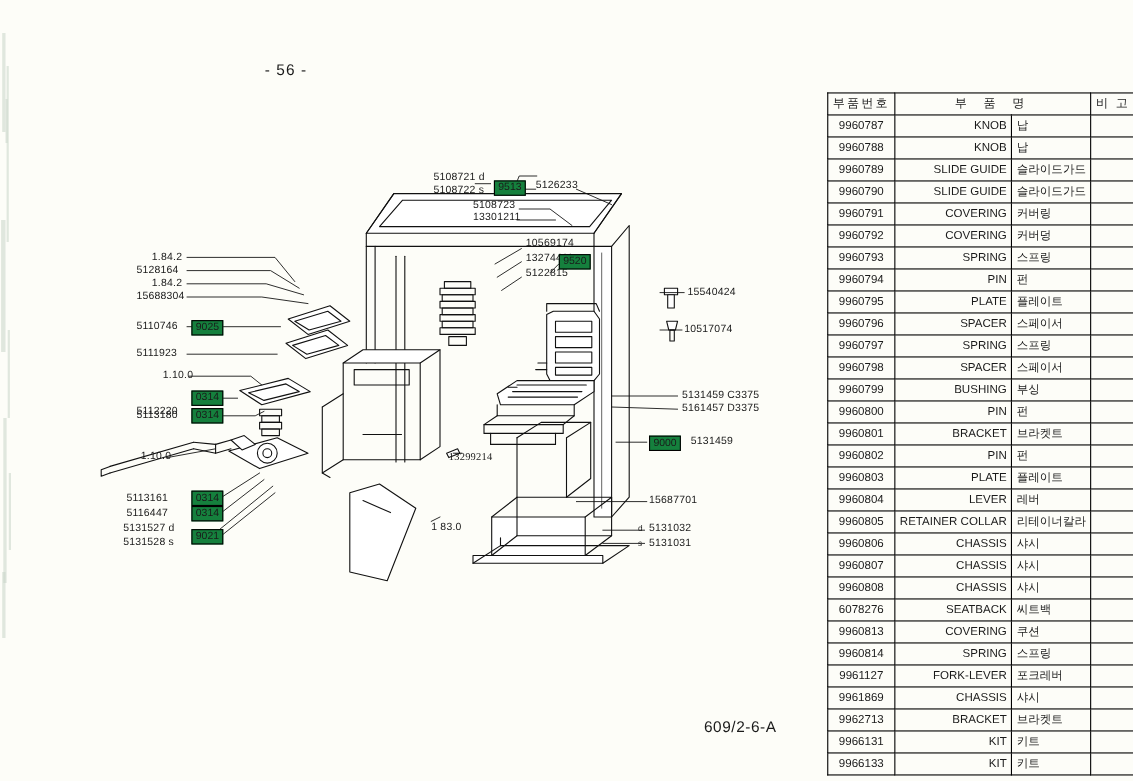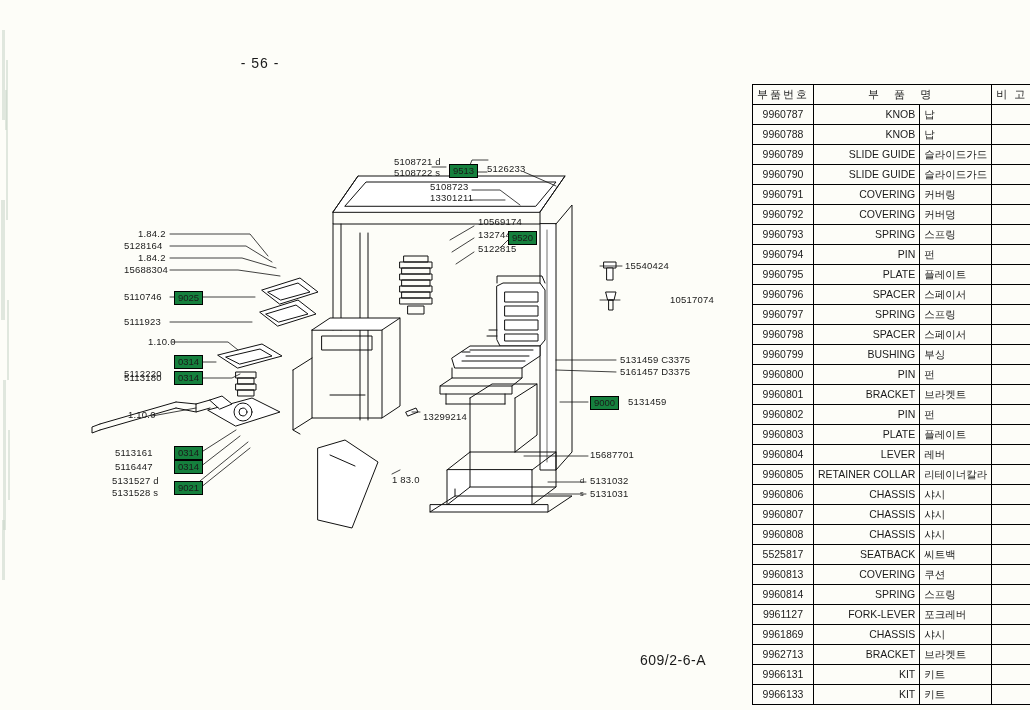--- a/index.html
+++ b/index.html
@@ -300,34 +300,34 @@
       <div class="boxed" style="left:174px;top:291px;">9025</div>
       <div class="boxed" style="left:174px;top:355px;">0314</div>
       <div class="boxed" style="left:174px;top:371px;">0314</div>
       <div class="boxed" style="left:174px;top:446px;">0314</div>
       <div class="boxed" style="left:174px;top:460px;">0314</div>
       <div class="boxed" style="left:174px;top:481px;">9021</div>
     </div>
 
     <div>
       <div class="lbl" style="left:625px;top:260px;">15540424</div>
-      <div class="lbl" style="left:622px;top:294px;margin-left:48px;">10517074</div>
+      <div class="lbl" style="left:622px;top:294px;">10517074</div>
       <div class="lbl" style="left:620px;top:354px;">5131459  C3375</div>
       <div class="lbl" style="left:620px;top:366px;">5161457  D3375</div>
       <div class="lbl" style="left:628px;top:396px;">5131459</div>
       <div class="lbl" style="left:590px;top:449px;">15687701</div>
       <div class="lbl" style="left:590px;top:475px;">5131032</div>
       <div class="lbl" style="left:590px;top:488px;">5131031</div>
       <div class="boxed" style="left:590px;top:396px;">9000</div>
       <div class="lbl tiny" style="left:580px;top:476px;">d</div>
       <div class="lbl tiny" style="left:580px;top:489px;">s</div>
     </div>
 
     <div>
-      <div class="lbl" style="left:423px;top:411px;">13299214</div>
+      <div class="lbl" style="left:408px;top:411px;font-family:Liberation Serif, serif;">13299214</div>
       <div class="lbl" style="left:392px;top:474px;">1 83.0</div>
     </div>
   </div>
 
   <table class="parts-table">
     <thead>
       <tr>
         <th class="col-num">부품번호</th>
         <th class="col-eng" colspan="2">부  품    명</th>
         <th class="col-rem">비  고</th>
@@ -460,21 +460,21 @@
           <td class="col-kor">샤시</td>
           <td class="col-rem"></td>
         </tr>
         <tr>
           <td class="col-num">9960808</td>
           <td class="col-eng">CHASSIS</td>
           <td class="col-kor">샤시</td>
           <td class="col-rem"></td>
         </tr>
         <tr>
-          <td class="col-num">5525817</td>
+          <td class="col-num">6078276</td>
           <td class="col-eng">SEATBACK</td>
           <td class="col-kor">씨트백</td>
           <td class="col-rem"></td>
         </tr>
         <tr>
           <td class="col-num">9960813</td>
           <td class="col-eng">COVERING</td>
           <td class="col-kor">쿠션</td>
           <td class="col-rem"></td>
         </tr>

